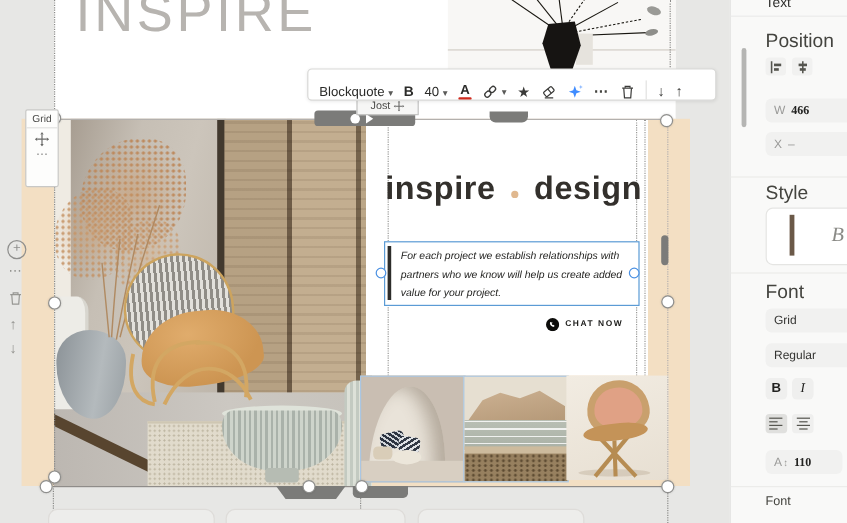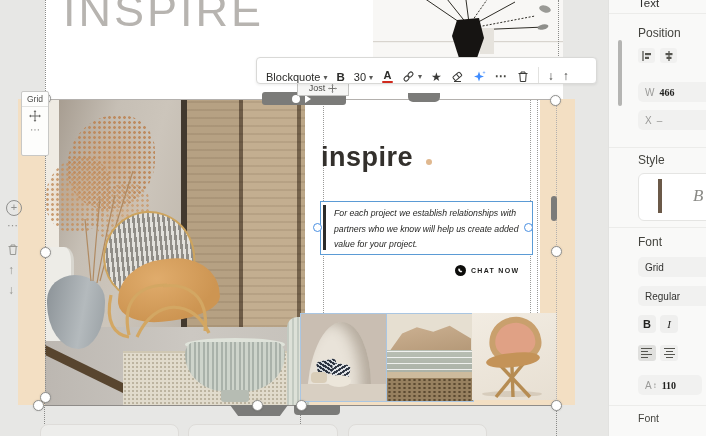--- a/index.html
+++ b/index.html
@@ -119,21 +119,21 @@
   .plus-circle{left:6px;top:200px;width:14px;height:14px;border:1.2px solid #8f8f8d;border-radius:50%;
                color:#8f8f8d;font-size:11px;line-height:13px;text-align:center;}
 
   
   .thumb{top:424px;height:30px;background:#ededeb;border:1px solid #dedcd9;border-radius:8px;}
 
   
   .sidebar{left:608px;top:0;width:98px;height:436px;background:#f9f9f8;border-left:1px solid #e2e2e0;}
   .sb-title{left:29px;top:-3px;font-size:11.5px;color:#2e2e2c;}
   .sb-divider{left:0;width:98px;height:0;border-top:1px solid #ececea;}
-  .sb-label{left:29px;font-size:12px;color:#44443f;}
+  .sb-label{left:29px;font-size:16px;color:#44443f;}
   .sb-scroll{left:9px;top:40px;width:4px;height:66px;background:#b5b5b3;border-radius:2px;}
   .sb-field{left:29px;width:80px;height:20px;background:#f1f1f0;border-radius:5px;display:flex;align-items:center;
             gap:5px;padding:0 7px;box-sizing:border-box;font-size:10px;}
   .sb-field .k{color:#9a9a98;}
   .sb-field .v{color:#222220;font-weight:600;font-family:Liberation Serif, serif;}
   .sb-field.plain{font-weight:normal;}
   .sb-field .txt{color:#333331;}
   .alignbtn{width:17px;height:15px;background:#f1f1f0;border-radius:3px;display:flex;align-items:center;justify-content:center;}
   .stylebox{left:29px;top:173px;width:80px;height:46px;background:#fff;border:1px solid #e5e5e3;border-radius:6px;}
   .styleglyph{left:54px;top:12px;font-family:"Liberation Serif",serif;font-style:italic;font-size:17px;color:#8a8a86;}
@@ -213,20 +213,21 @@
     <div class="abs table-small"></div>
   </div>
 
   <div class="abs cell">
     <div class="abs guide" style="left:18px;"></div>
     <div class="abs guide" style="left:225px;"></div>
     <div class="abs guide" style="left:232px;"></div>
     <div class="abs heading">
       <span>inspire</span>
       <span class="dot"></span>
+      <span>design</span>
     </div>
     <div class="abs quote-box">
       <div class="abs quote-bar"></div>
       <div class="abs quote-text">For each project we establish relationships with partners who we know will help us create added value for your project.</div>
     </div>
     <div class="abs bluehandle" style="left:8px;top:124px;"></div>
     <div class="abs bluehandle" style="left:219px;top:124px;"></div>
     <div class="abs chat">
       <svg width="11" height="11" viewBox="0 0 11 11">
         <circle cx="5.5" cy="5.5" r="5.5" fill="#0d0d0b"></circle>
@@ -307,21 +308,21 @@
     </svg>
   </div>
 
   <div class="abs toolbar">
     <div class="tb">
       <span>Blockquote</span>
       <span class="chev">▾</span>
     </div>
     <div class="tb tb-b">B</div>
     <div class="tb">
-      <span>30</span>
+      <span>40</span>
       <span class="chev">▾</span>
     </div>
     <div class="colorA">
       <span class="a">A</span>
       <span class="bar"></span>
     </div>
     <div class="tb">
       <svg width="13" height="13" viewBox="0 0 13 13">
         <g transform="rotate(-45 6.5 6.5)" fill="none" stroke="#3a3a38" stroke-width="1.1">
           <rect x="1" y="4.5" width="5.4" height="4" rx="2"></rect>

